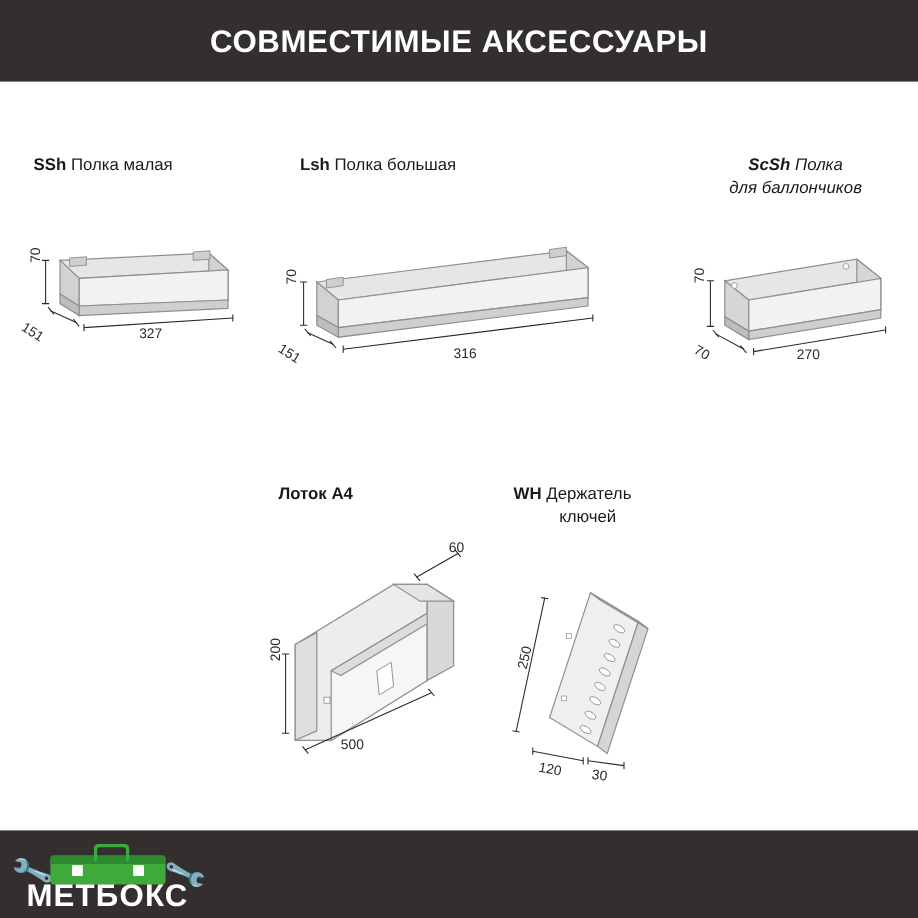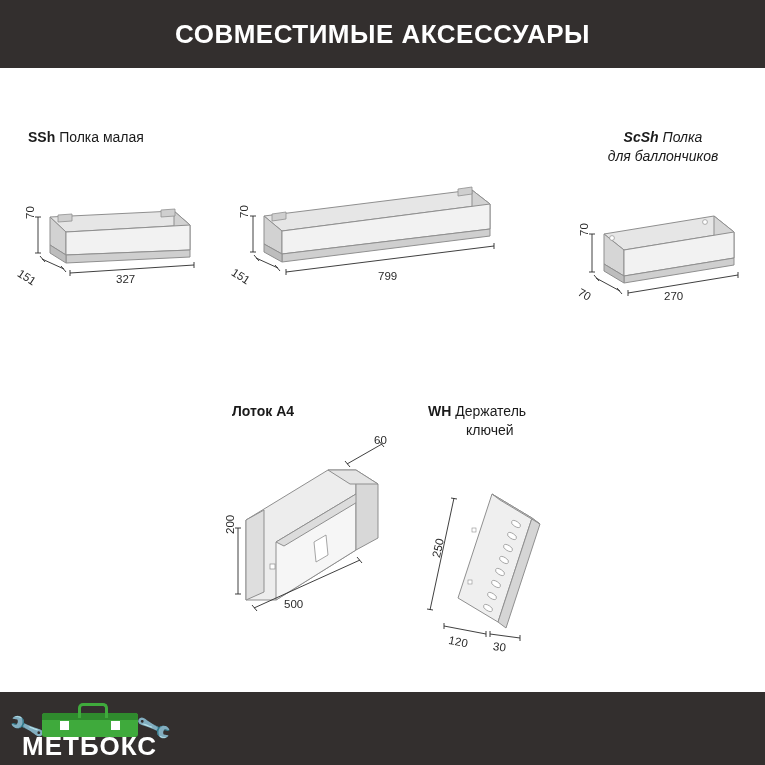--- a/index.html
+++ b/index.html
@@ -186,40 +186,44 @@
         <path class="dimline" d="M42,76 L166,68"></path>
         <path class="dimline" d="M42,73 L42,79 M166,65 L166,71"></path>
       </svg>
       <div class="dim" style="left:-4px; top:22px; transform:rotate(-90deg); transform-origin:left top;">70</div>
       <div class="dim" style="left:-6px; top:70px; transform:rotate(33deg); transform-origin:left top;">151</div>
       <div class="dim" style="left:88px; top:76px;">327</div>
     </div>
   </div>
 
   <div class="item" style="left:250px; top:128px;">
+    <div class="item-title">
+      <span class="code">Lsh</span>
+      <span>Полка большая</span>
+    </div>
     <div class="art" style="margin-top:50px; width:280px; height:115px;">
       <svg width="280" height="115" viewBox="0 0 280 115">
         <polygon points="14,38 222,12 240,26 32,53" fill="#e6e6e6" stroke="#8f8f8f" stroke-width="1"></polygon>
         <polygon points="14,38 14,66 32,76 32,53" fill="#d2d2d2" stroke="#8f8f8f" stroke-width="1"></polygon>
         <polygon points="222,12 222,40 240,51 240,26" fill="#d2d2d2" stroke="#8f8f8f" stroke-width="1"></polygon>
         <polygon points="32,53 240,26 240,51 32,76" fill="#f2f2f2" stroke="#8f8f8f" stroke-width="1"></polygon>
         <polygon points="32,76 240,51 240,58 32,84" fill="#cfcfcf" stroke="#8f8f8f" stroke-width="1"></polygon>
         <polygon points="14,66 32,76 32,84 14,74" fill="#bdbdbd" stroke="#8f8f8f" stroke-width="1"></polygon>
         <polygon points="22,36 36,34 36,41 22,43" fill="#cfcfcf" stroke="#8f8f8f" stroke-width="0.8"></polygon>
         <polygon points="208,11 222,9 222,16 208,18" fill="#cfcfcf" stroke="#8f8f8f" stroke-width="0.8"></polygon>
         <path class="dimline" d="M3,38 L3,74"></path>
         <path class="dimline" d="M0,38 L6,38 M0,74 L6,74"></path>
         <path class="dimline" d="M6,80 L28,90"></path>
         <path class="dimline" d="M4,77 L9,83 M25,87 L30,93"></path>
         <path class="dimline" d="M36,94 L244,68"></path>
         <path class="dimline" d="M36,91 L36,97 M244,65 L244,71"></path>
       </svg>
       <div class="dim" style="left:-12px; top:40px; transform:rotate(-90deg); transform-origin:left top;">70</div>
       <div class="dim" style="left:-14px; top:88px; transform:rotate(33deg); transform-origin:left top;">151</div>
-      <div class="dim" style="left:128px; top:92px;">799</div>
+      <div class="dim" style="left:128px; top:92px;">316</div>
     </div>
   </div>
 
   <div class="item" style="left:588px; top:128px;">
     <div class="item-title" style="text-align:center; width:150px;font-style:italic;">
       <span class="code">ScSh</span>
       <span>Полка</span><br>
       <span>для баллончиков</span>
     </div>
     <div class="art" style="margin-top:28px; width:170px; height:115px;">
@@ -243,21 +247,21 @@
       <div class="dim" style="left:-6px; top:92px; transform:rotate(30deg); transform-origin:left top;">70</div>
       <div class="dim" style="left:76px; top:96px;">270</div>
     </div>
   </div>
 
   <div class="item" style="left:232px; top:402px;">
     <div class="item-title">
       <span class="code">Лоток</span>
       <span class="code">A4</span>
     </div>
-    <div class="art" style="margin-top:21px; width:200px; height:175px;">
+    <div class="art" style="margin-top:38px; width:200px; height:175px;">
       <svg width="200" height="175" viewBox="0 0 200 175">
 
         <polygon points="14,78 96,28 124,28 124,108 44,158 14,158" fill="#ededed" stroke="#8f8f8f" stroke-width="1"></polygon>
 
         <polygon points="44,100 124,52 124,108 44,158" fill="#f6f6f6" stroke="#8f8f8f" stroke-width="1"></polygon>
 
         <polygon points="44,100 124,52 132,56 52,104" fill="#dcdcdc" stroke="#8f8f8f" stroke-width="1"></polygon>
 
         <polygon points="124,28 146,42 146,96 124,108" fill="#d8d8d8" stroke="#8f8f8f" stroke-width="1"></polygon>
         <polygon points="96,28 124,28 146,42 118,42" fill="#e4e4e4" stroke="#8f8f8f" stroke-width="1"></polygon>

